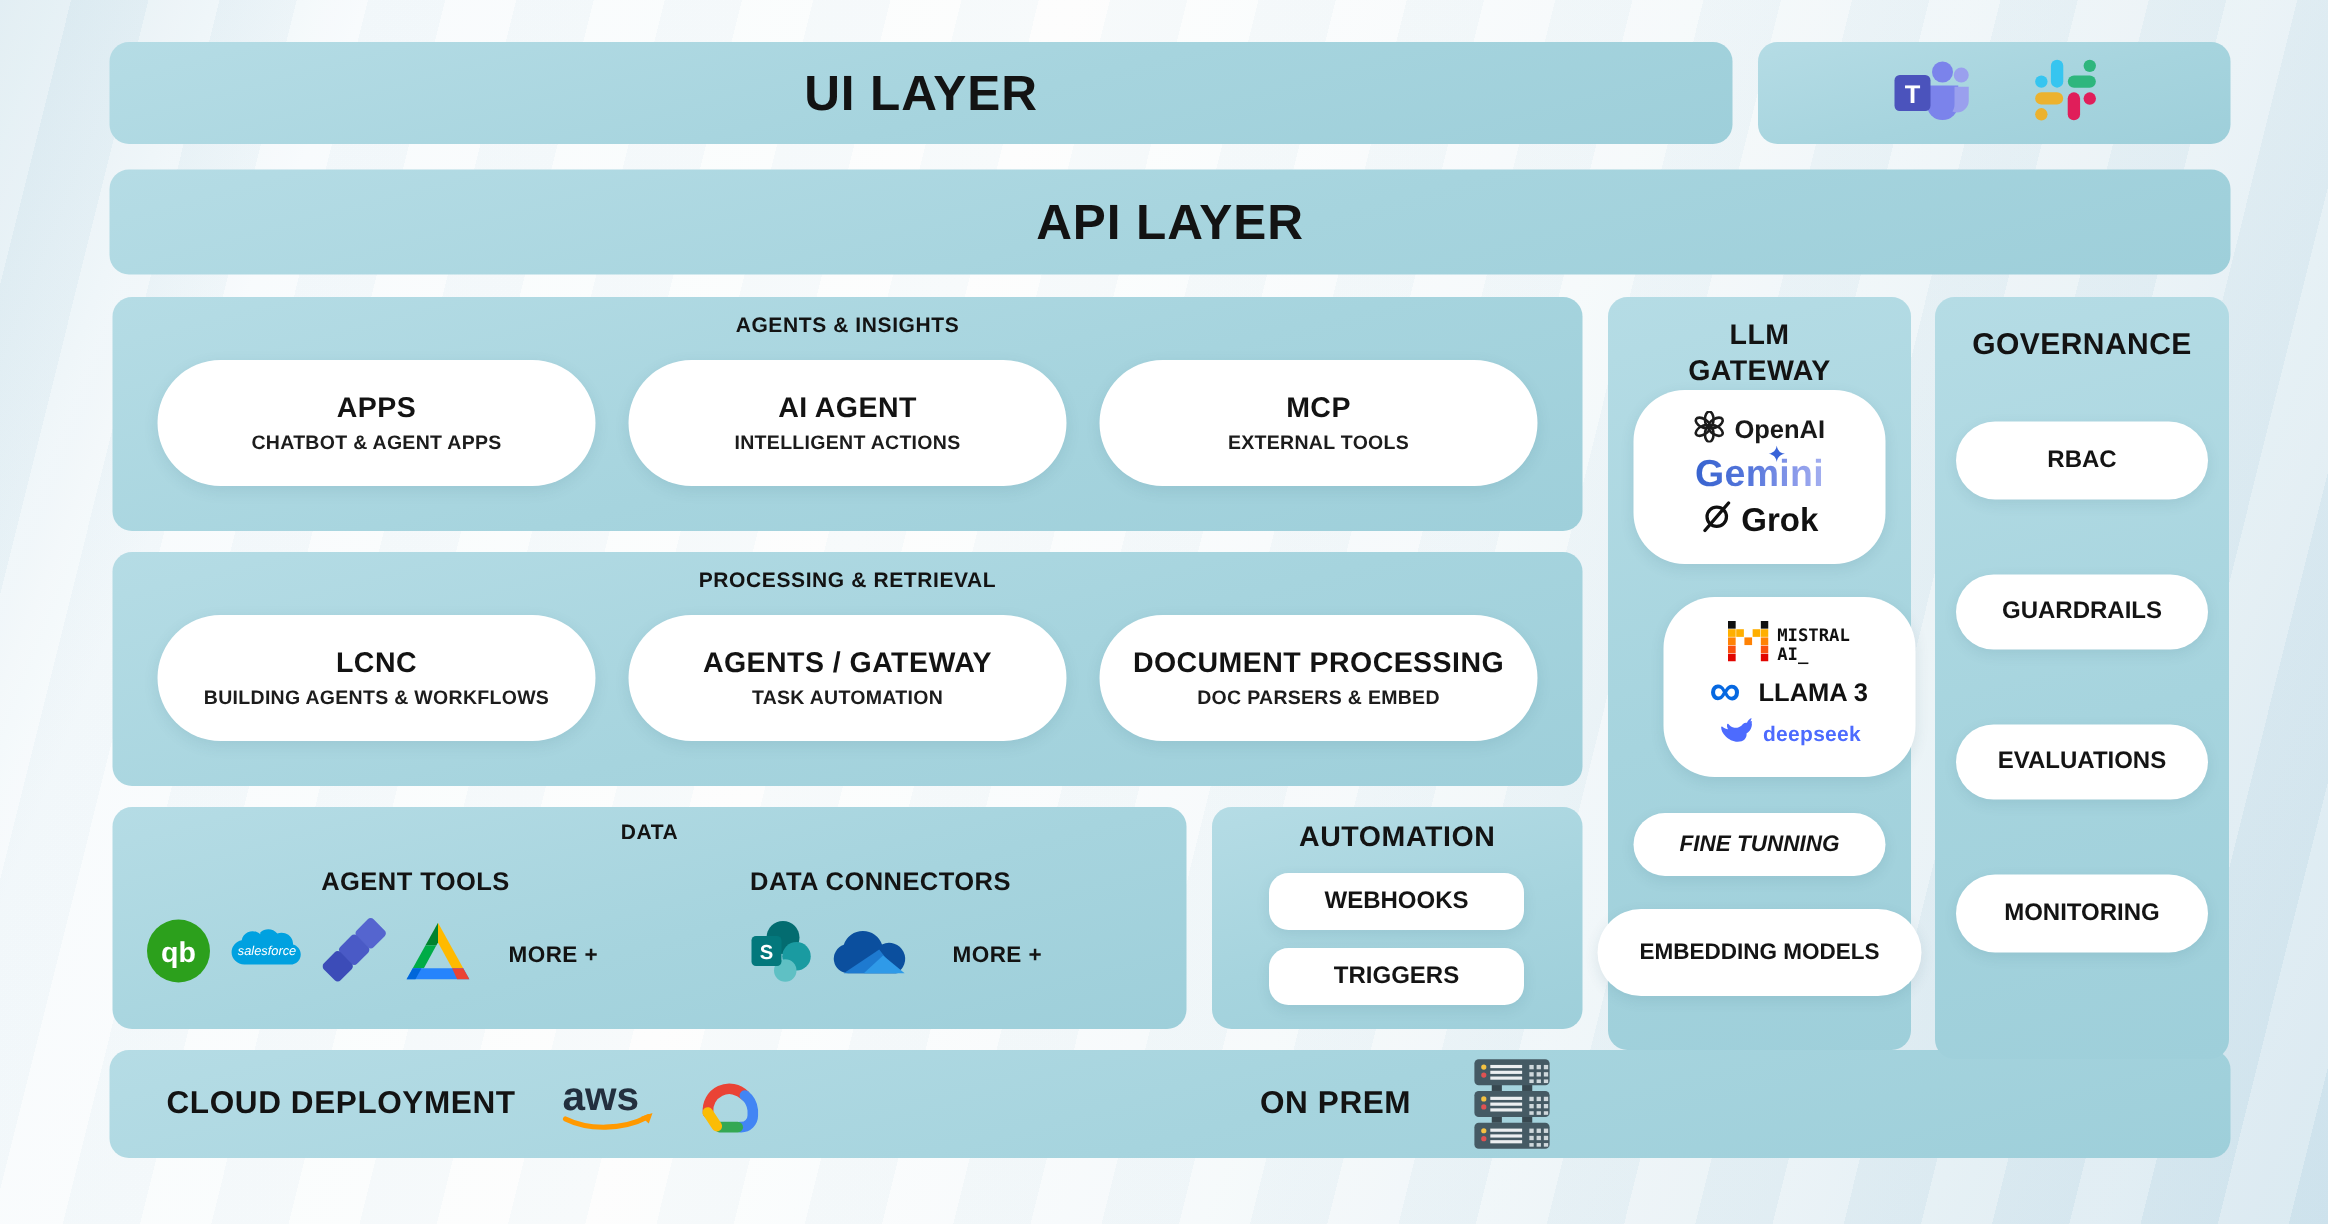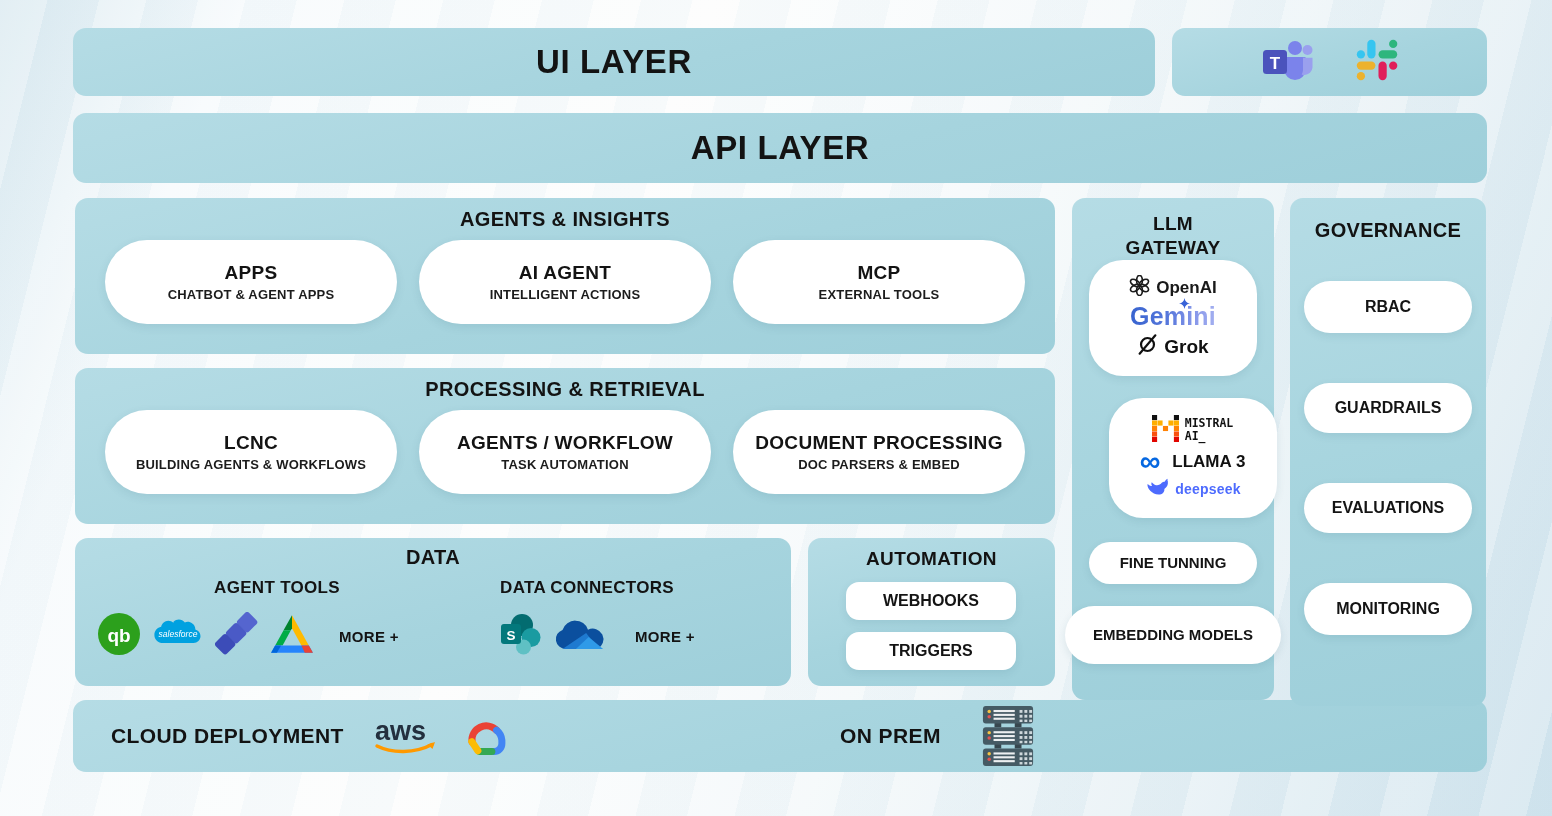--- a/index.html
+++ b/index.html
@@ -10,21 +10,21 @@
   }
   .page::before{
     content:"";position:absolute;inset:0;pointer-events:none;
     background:repeating-linear-gradient(104deg,rgba(255,255,255,.45) 0 46px,rgba(186,214,228,.14) 46px 96px);
     opacity:.55;
   }
   .panel{position:absolute;background:linear-gradient(165deg,#b5dce5 0%,#a6d4de 55%,#9ecfda 100%);border-radius:26px;}
   .bar{border-radius:20px;}
   .bar-title{width:100%;height:100%;display:flex;align-items:center;justify-content:center;
     font-size:33px;font-weight:bold;letter-spacing:.6px;}
-  .sec-title{position:absolute;left:0;right:0;text-align:center;font-size:20px;font-weight:bold;letter-spacing:.4px;}
+  .sec-title{position:absolute;left:0;right:0;text-align:center;font-size:14px;font-weight:bold;letter-spacing:.4px;}
   .cards-row{position:absolute;left:30px;right:30px;top:42px;height:84px;display:flex;justify-content:center;gap:22px;}
   .card{flex:1;background:#ffffff;border-radius:42px;box-shadow:0 3px 10px rgba(30,80,100,.10);
     display:flex;flex-direction:column;align-items:center;justify-content:center;text-align:center;padding:4px 8px;}
   .card-title{font-size:19px;font-weight:bold;letter-spacing:.3px;}
   .card-sub{font-size:13px;font-weight:bold;color:#1c1c1c;margin-top:3px;letter-spacing:.2px;}
   .pill{background:#ffffff;border-radius:30px;box-shadow:0 3px 9px rgba(30,80,100,.10);
     display:flex;align-items:center;justify-content:center;text-align:center;
     font-weight:bold;color:#141414;}
   .group-label{position:absolute;text-align:center;font-size:17px;font-weight:bold;letter-spacing:.3px;}
   .icon-row{position:absolute;display:flex;align-items:center;}
@@ -33,21 +33,21 @@
   .col-title{font-size:19px;font-weight:bold;text-align:center;line-height:1.25;letter-spacing:.3px;}
   .logo-row{display:flex;align-items:center;justify-content:center;gap:6px;}
   .openai-text{font-size:17px;font-weight:bold;color:#191919;}
   .gemini-wrap{position:relative;display:inline-block;}
   .gemini-text{font-size:25px;font-weight:bold;letter-spacing:.2px;color:#5b7ce0;}
   @supports ((-webkit-background-clip:text) or (background-clip:text)){
     .gemini-text{background:linear-gradient(90deg,#3763cf 0%,#5878dc 45%,#8d9ceb 80%,#a4b0f0 100%);
       -webkit-background-clip:text;background-clip:text;color:transparent;}
   }
   .gemini-star{position:absolute;top:-7px;left:57%;}
-  .grok-text{font-size:19px;font-weight:bold;color:#111;}
+  .grok-text{font-size:22px;font-weight:bold;color:#111;}
   .mistral-text{font-family:"DejaVu Sans Mono",monospace;font-size:11.5px;font-weight:bold;line-height:1.15;text-align:left;color:#101010;}
   .llama-inf{font-size:29px;font-weight:bold;color:#0668E1;line-height:.8;margin-right:6px;}
   .llama-text{font-size:17px;font-weight:bold;color:#111;}
   .deepseek-text{font-size:14px;font-weight:bold;color:#4D6BFE;letter-spacing:.2px;}
   .bottom-label{position:absolute;top:0;height:72px;display:flex;align-items:center;font-size:21px;font-weight:bold;letter-spacing:.4px;}
   .abs{position:absolute;border-radius:13px;}
 </style>
 </head>
 <body>
 
@@ -105,21 +105,21 @@
   </div>
 
   <div class="panel abs" style="left:75px;top:368px;width:980px;height:156px;">
     <div class="sec-title" style="top:10px;">PROCESSING &amp; RETRIEVAL</div>
     <div class="cards-row">
       <div class="card">
         <div class="card-title">LCNC</div>
         <div class="card-sub">BUILDING AGENTS &amp; WORKFLOWS</div>
       </div>
       <div class="card">
-        <div class="card-title">AGENTS / WORKFLOW</div>
+        <div class="card-title">AGENTS / GATEWAY</div>
         <div class="card-sub">TASK AUTOMATION</div>
       </div>
       <div class="card">
         <div class="card-title">DOCUMENT PROCESSING</div>
         <div class="card-sub">DOC PARSERS &amp; EMBED</div>
       </div>
     </div>
   </div>
 
   <div class="panel abs" style="left:75px;top:538px;width:716px;height:148px;">
@@ -260,21 +260,21 @@
         <span>
           <svg width="25" height="19" viewBox="0 0 30 22">
             <path fill="#4D6BFE" d="M28.6 4.1c-.3-.3-.8-.2-1.1.1-.7.8-1.9 1.2-3.3 1.2-1.9-.1-3 1.3-3.9 2.4-1.6 1.2-3.3 1.9-5.6 1.6-1.9-.3-3.7-1.6-4.8-3-.3-.4-.9-.3-1 .2-.3 1.3 0 2.7.7 3.9-1.4-.2-3-.8-4.5-2-.4-.3-1-.1-1 .4 0 2.4 1.4 5.2 3.7 7.4 2.2 2.2 5.7 4.2 9.6 4.2 2.3 0 4.1-.6 5.4-1.8 1.4-1.3 1.9-3.1 1.6-4.7 1.8-1.1 3.6-2.9 4.1-5.6.1-.8.4-2 .1-2.3z"></path>
             <path fill="#4D6BFE" d="M24.8 5.6c.5-1.9 1.9-3.4 3.6-4-.2 1.9-1.1 3.6-2.7 4.6z"></path>
           </svg>
         </span>
         <span class="deepseek-text">deepseek</span>
       </div>
     </div>
 
-    <div class="pill" style="width:168px;height:42px;margin-top:24px;font-size:15px;">FINE TUNNING</div>
+    <div class="pill" style="width:168px;height:42px;margin-top:24px;font-size:15px;font-style:italic;">FINE TUNNING</div>
     <div class="pill" style="width:168px;height:58px;margin-top:22px;font-size:15px;line-height:1.3;padding:0 24px;">EMBEDDING MODELS</div>
   </div>
 
   <div class="panel bar abs" style="left:73px;top:700px;width:1414px;height:72px;">
     <div class="bottom-label" style="left:38px;">CLOUD DEPLOYMENT</div>
     <span class="abs" style="left:300px;top:14px;">
       <svg width="68" height="44" viewBox="0 0 68 42">
         <text x="2" y="25" font-size="27" font-weight="bold" fill="#232F3E" font-family="Liberation Sans, sans-serif">aws</text>
         <path d="M4 31c15 7.5 38 7.5 55-1.5" stroke="#FF9900" stroke-width="3.4" fill="none" stroke-linecap="round"></path>
         <polygon points="62,27 54.5,29.5 59.5,34" fill="#FF9900"></polygon>

